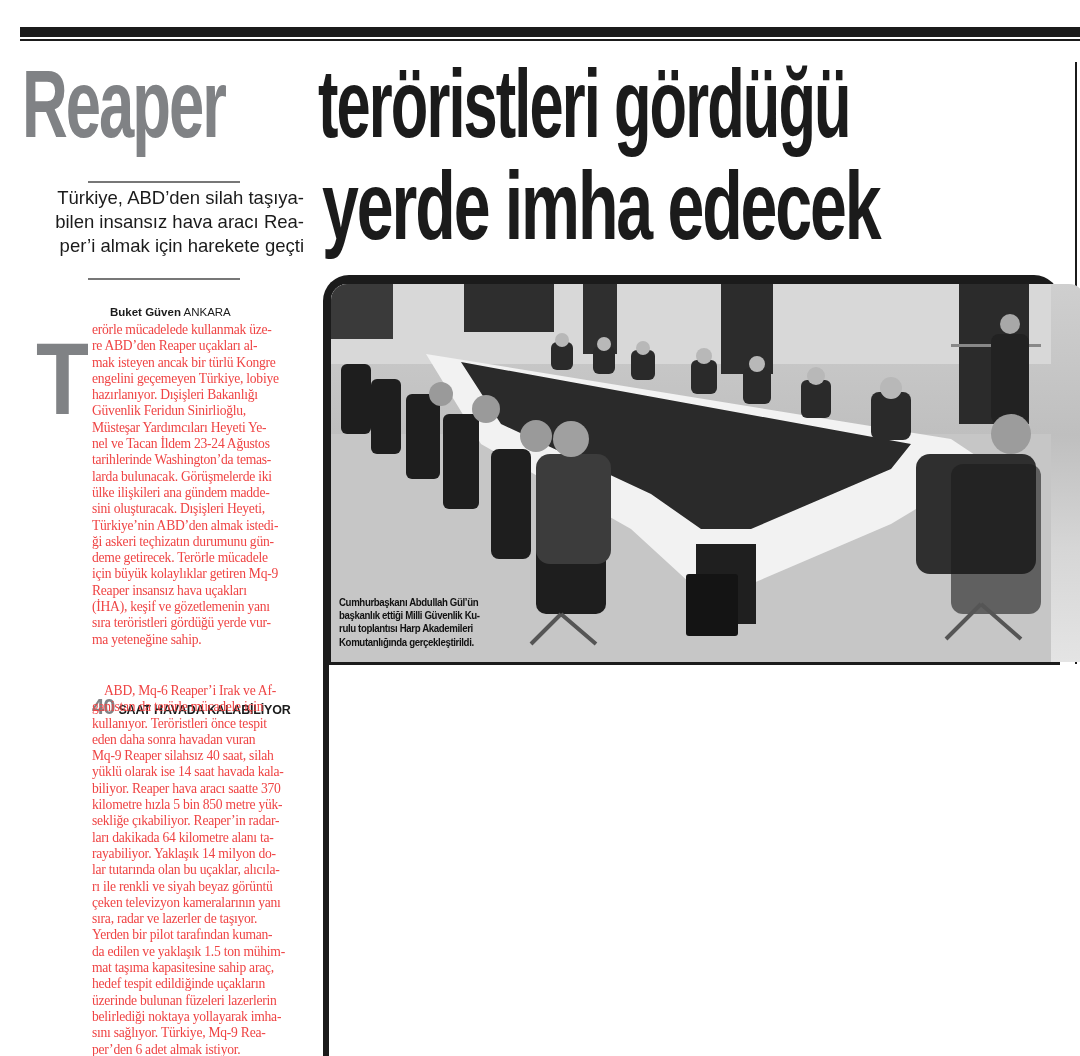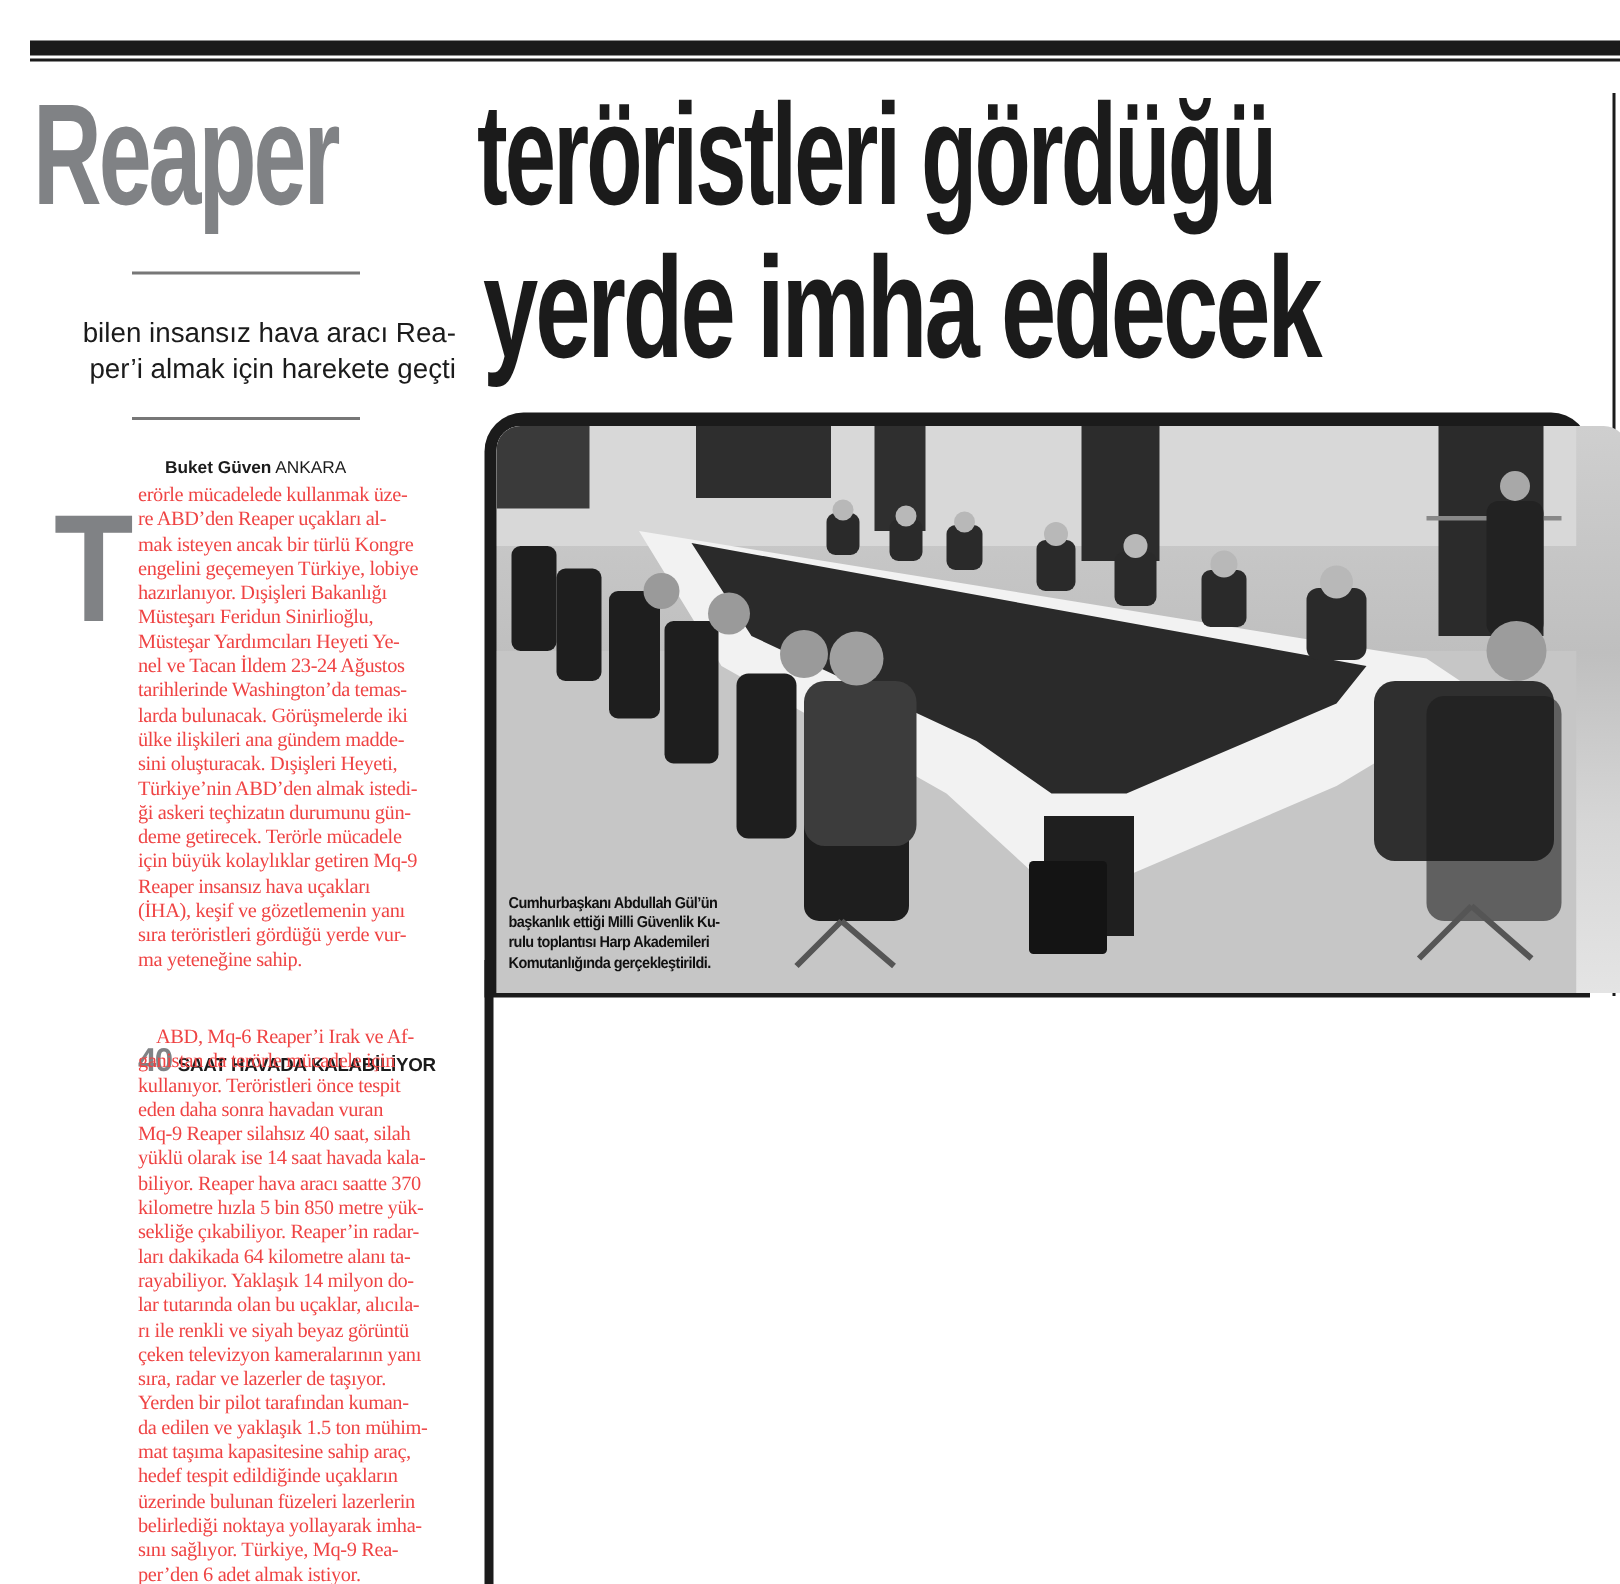--- a/index.html
+++ b/index.html
@@ -75,40 +75,40 @@
 <div class="rule-top-thick"></div>
 <div class="rule-top-thin"></div>
 <div class="right-vline"></div>
 
 <div class="hl hl-grey">Reaper</div>
 <div class="hl hl-black1">teröristleri gördüğü</div>
 <div class="hl hl-black2">yerde imha edecek</div>
 
 <div class="deck-rule" style="top:181px;"></div>
 <div class="deck">
-  <br>
+  <span>Türkiye, ABD’den silah taşıya-</span><br>
   <span>bilen insansız hava aracı </span><b>Rea-</b><br>
   <b>per</b><span>’i almak için harekete geçti</span>
 </div>
 <div class="deck-rule" style="top:278px;"></div>
 
 <div class="byline">
   <span class="name">Buket Güven</span>
   <span>ANKARA</span>
 </div>
 
 <div class="dropcap">T</div>
 
 <div class="body-text para1">
   <span class="ln">erörle mücadelede kullanmak üze-</span>
   <span class="ln">re ABD’den Reaper uçakları al-</span>
   <span class="ln">mak isteyen ancak bir türlü Kongre</span>
   <span class="ln">engelini geçemeyen Türkiye, lobiye</span>
   <span class="ln">hazırlanıyor. Dışişleri Bakanlığı</span>
-  <span class="ln">Müsteşarı Feridun Sinirlioğlu,</span>
+  <span class="ln">Güvenlik Feridun Sinirlioğlu,</span>
   <span class="ln">Müsteşar Yardımcıları Heyeti Ye-</span>
   <span class="ln">nel ve Tacan İldem 23-24 Ağustos</span>
   <span class="ln">tarihlerinde Washington’da temas-</span>
   <span class="ln">larda bulunacak. Görüşmelerde iki</span>
   <span class="ln">ülke ilişkileri ana gündem madde-</span>
   <span class="ln">sini oluşturacak. Dışişleri Heyeti,</span>
   <span class="ln">Türkiye’nin ABD’den almak istedi-</span>
   <span class="ln">ği askeri teçhizatın durumunu gün-</span>
   <span class="ln">deme getirecek. Terörle mücadele</span>
   <span class="ln">için büyük kolaylıklar getiren Mq-9</span>

